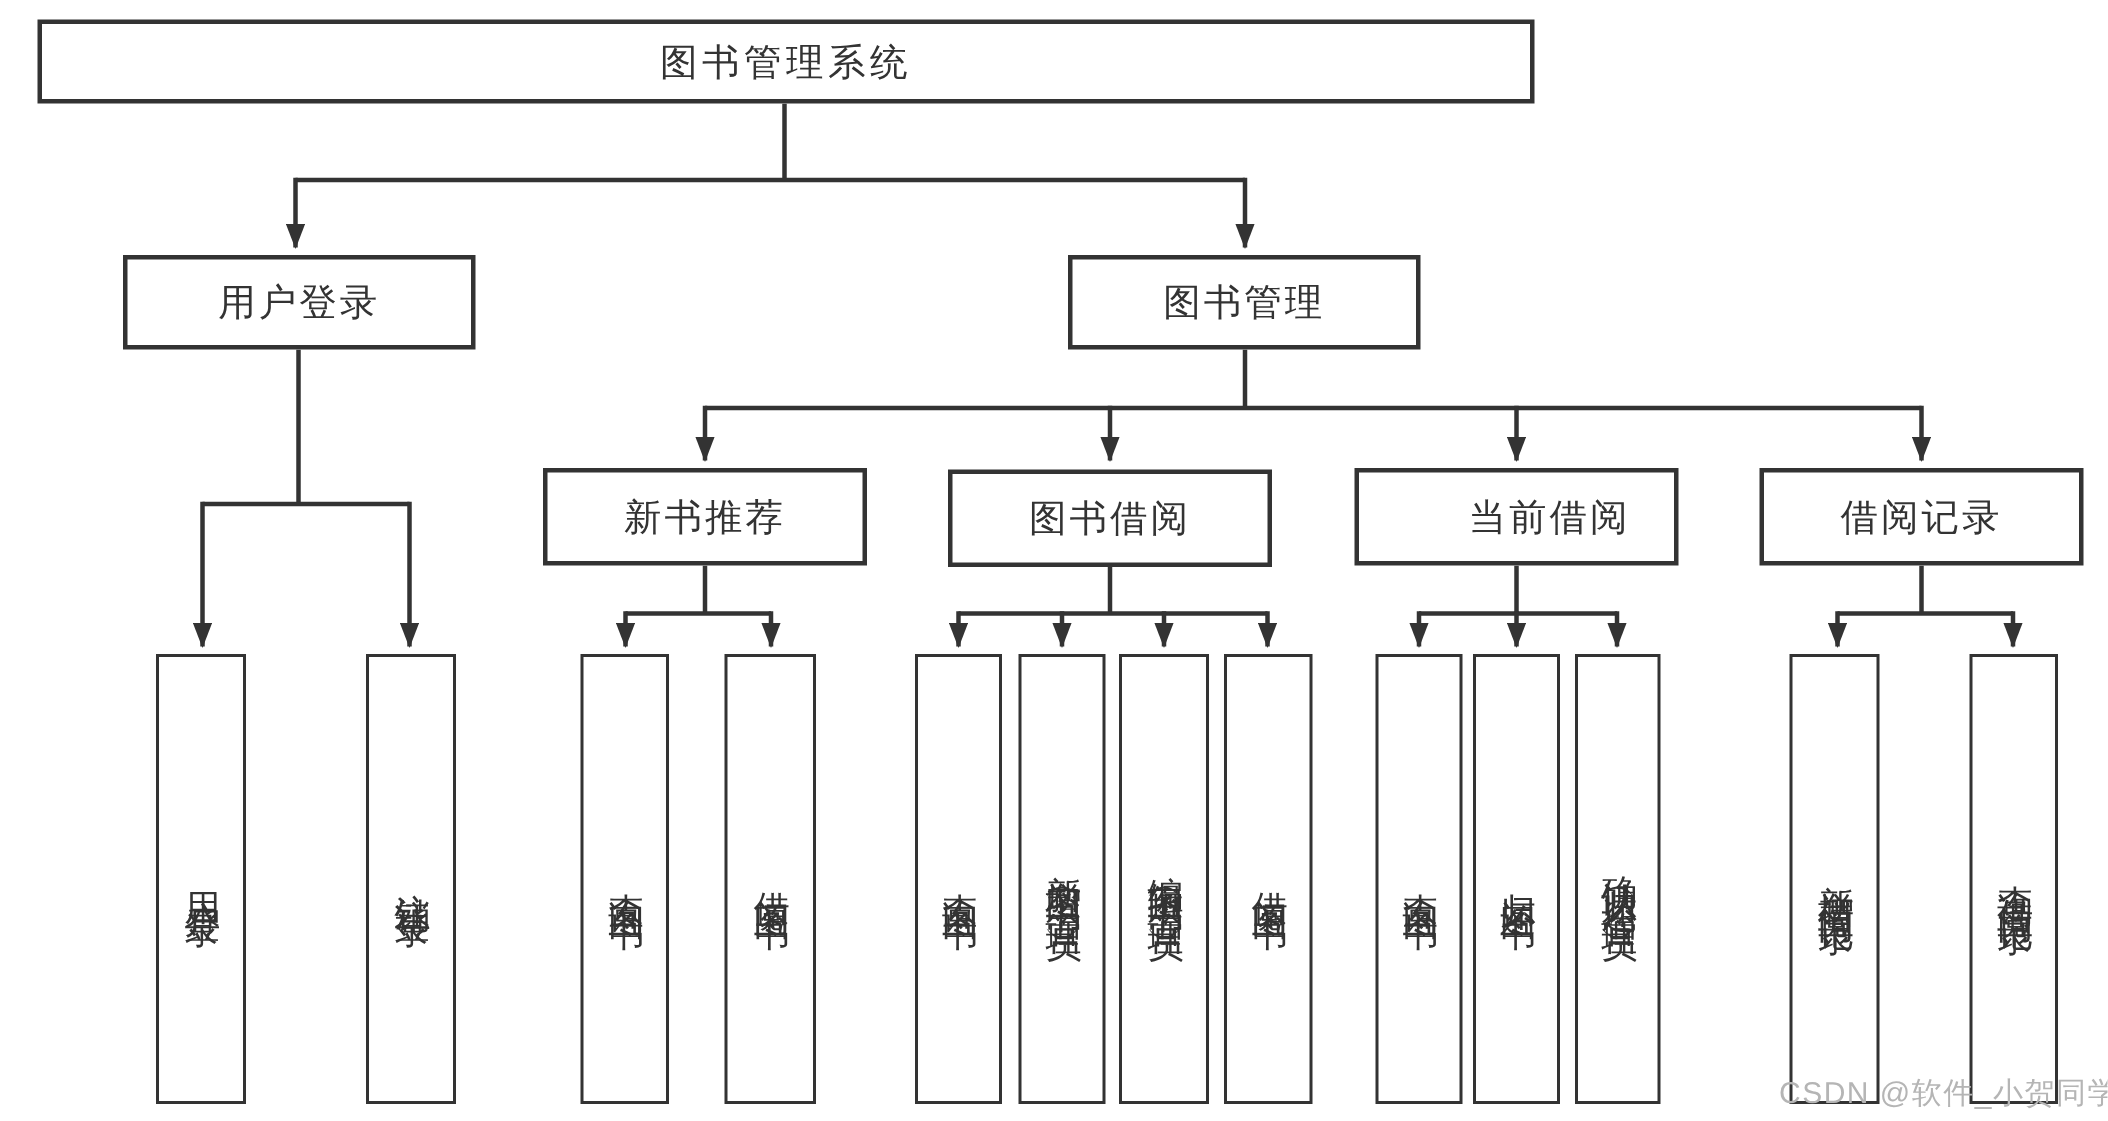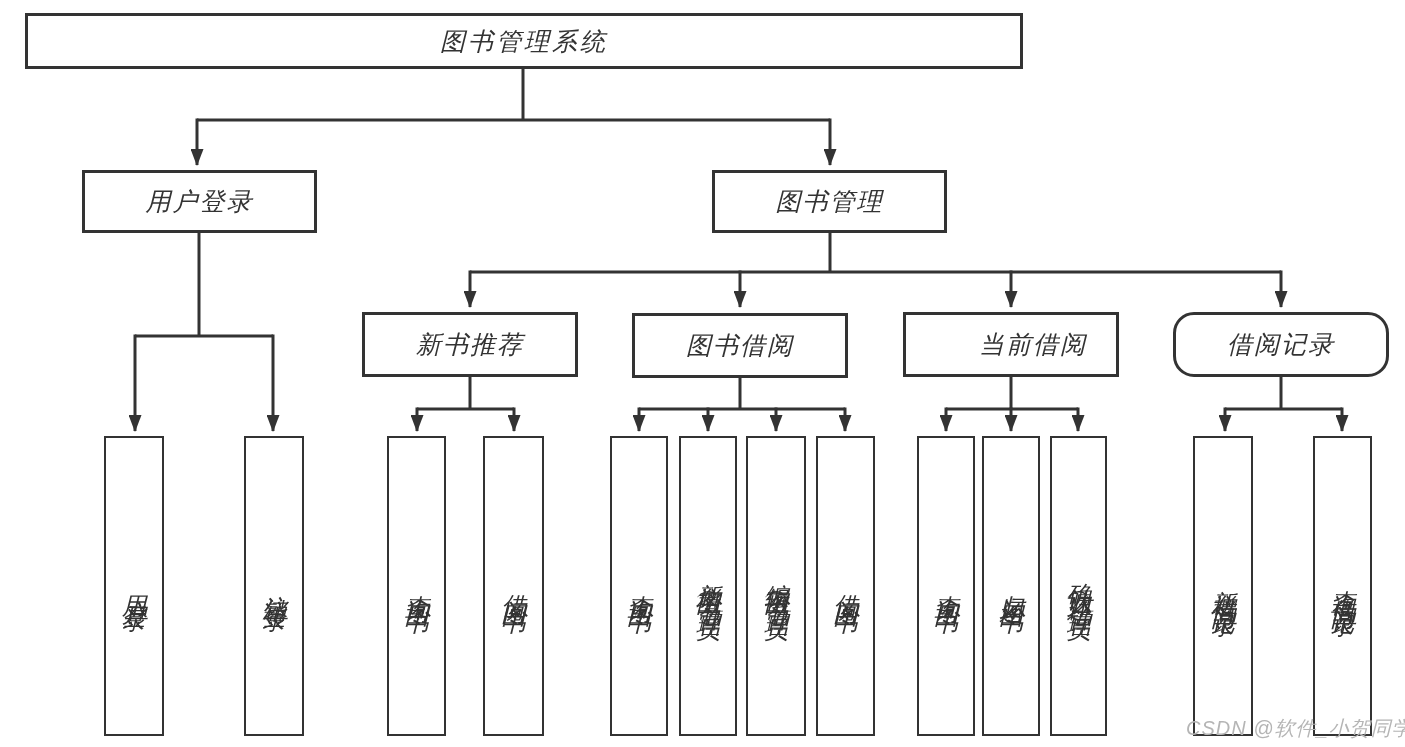--- a/index.html
+++ b/index.html
@@ -13,21 +13,20 @@
   body{
     background:var(--page-background);
     font-family:"Liberation Sans","DejaVu Sans",sans-serif;
   }
   .canvas{
     position:relative;
     width:1405px;
     height:747px;
     background:var(--page-background);
     overflow:hidden;
-    font-style:italic;
   }
   .connectors{
     position:absolute;
     left:0; top:0;
     width:1405px;
     height:747px;
     z-index:0;
   }
   .connectors path, .connectors line, .connectors polyline{
     stroke:var(--line);
@@ -131,21 +130,21 @@
   </svg>
 
   <div class="node root-node" style="left:25px;top:13px;width:998px;height:56px;">图书管理系统</div>
 
   <div class="node branch-node" style="left:82px;top:170px;width:235px;height:63px;">用户登录</div>
   <div class="node branch-node" style="left:712px;top:170px;width:235px;height:63px;text-align:center;">图书管理</div>
 
   <div class="node branch-node" style="left:362px;top:312px;width:216px;height:65px;">新书推荐</div>
   <div class="node branch-node" style="left:632px;top:313px;width:216px;height:65px;">图书借阅</div>
   <div class="node branch-node" style="left:903px;top:312px;width:216px;height:65px;padding-left:44px;">当前借阅</div>
-  <div class="node branch-node" style="left:1173px;top:312px;width:216px;height:65px;border-radius:21px;">借阅记录</div>
+  <div class="node branch-node" style="left:1173px;top:312px;width:216px;height:65px;">借阅记录</div>
 
   <div class="node leaf-node" style="left:104px;top:436px;width:60px;height:300px;">用户登录</div>
   <div class="node leaf-node" style="left:244px;top:436px;width:60px;height:300px;">注销登录</div>
 
   <div class="node leaf-node" style="left:387px;top:436px;width:59px;height:300px;">查询图书</div>
   <div class="node leaf-node" style="left:483px;top:436px;width:61px;height:300px;">借阅图书</div>
 
   <div class="node leaf-node" style="left:610px;top:436px;width:58px;height:300px;">查询图书</div>
   <div class="node leaf-node" style="left:679px;top:436px;width:58px;height:300px;">新增图书（管理员）</div>
   <div class="node leaf-node" style="left:746px;top:436px;width:60px;height:300px;">编辑图书（管理员）</div>

